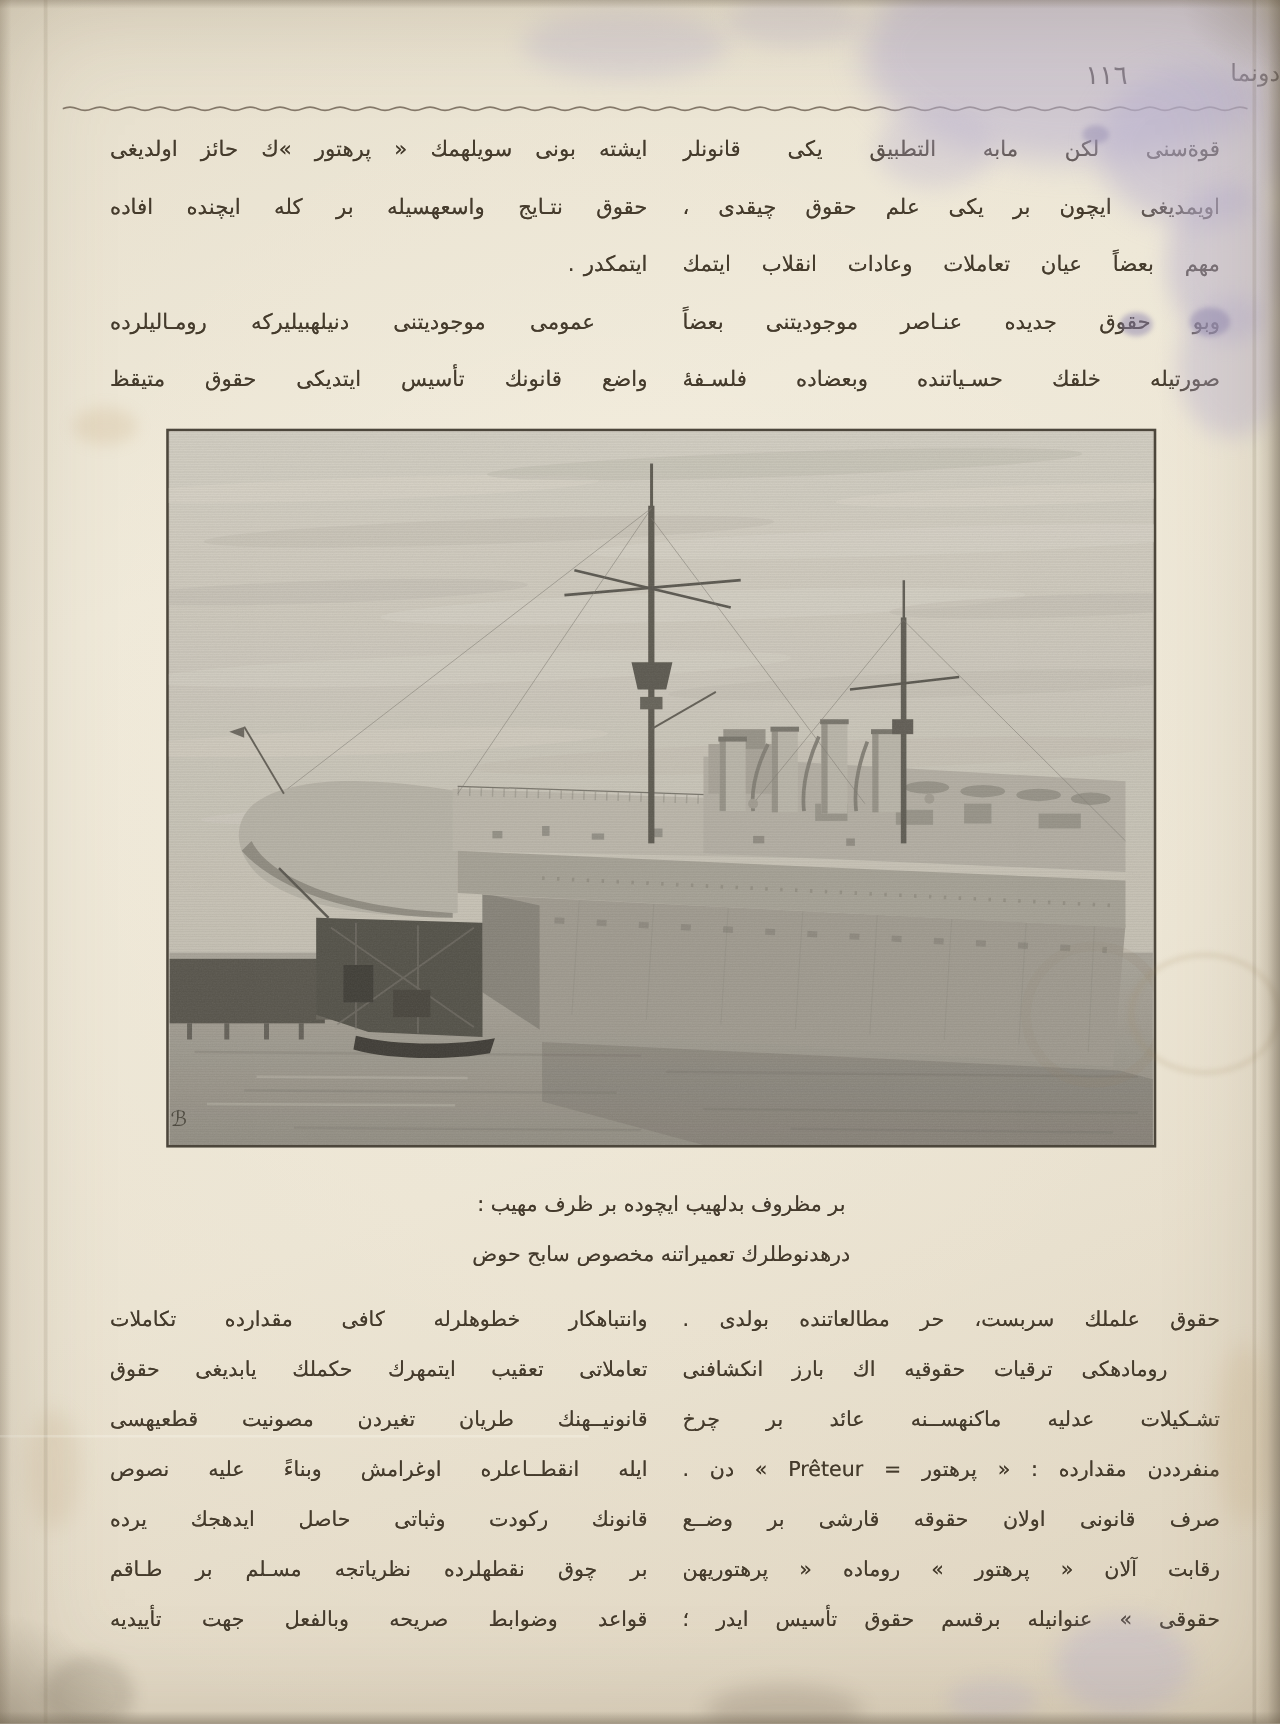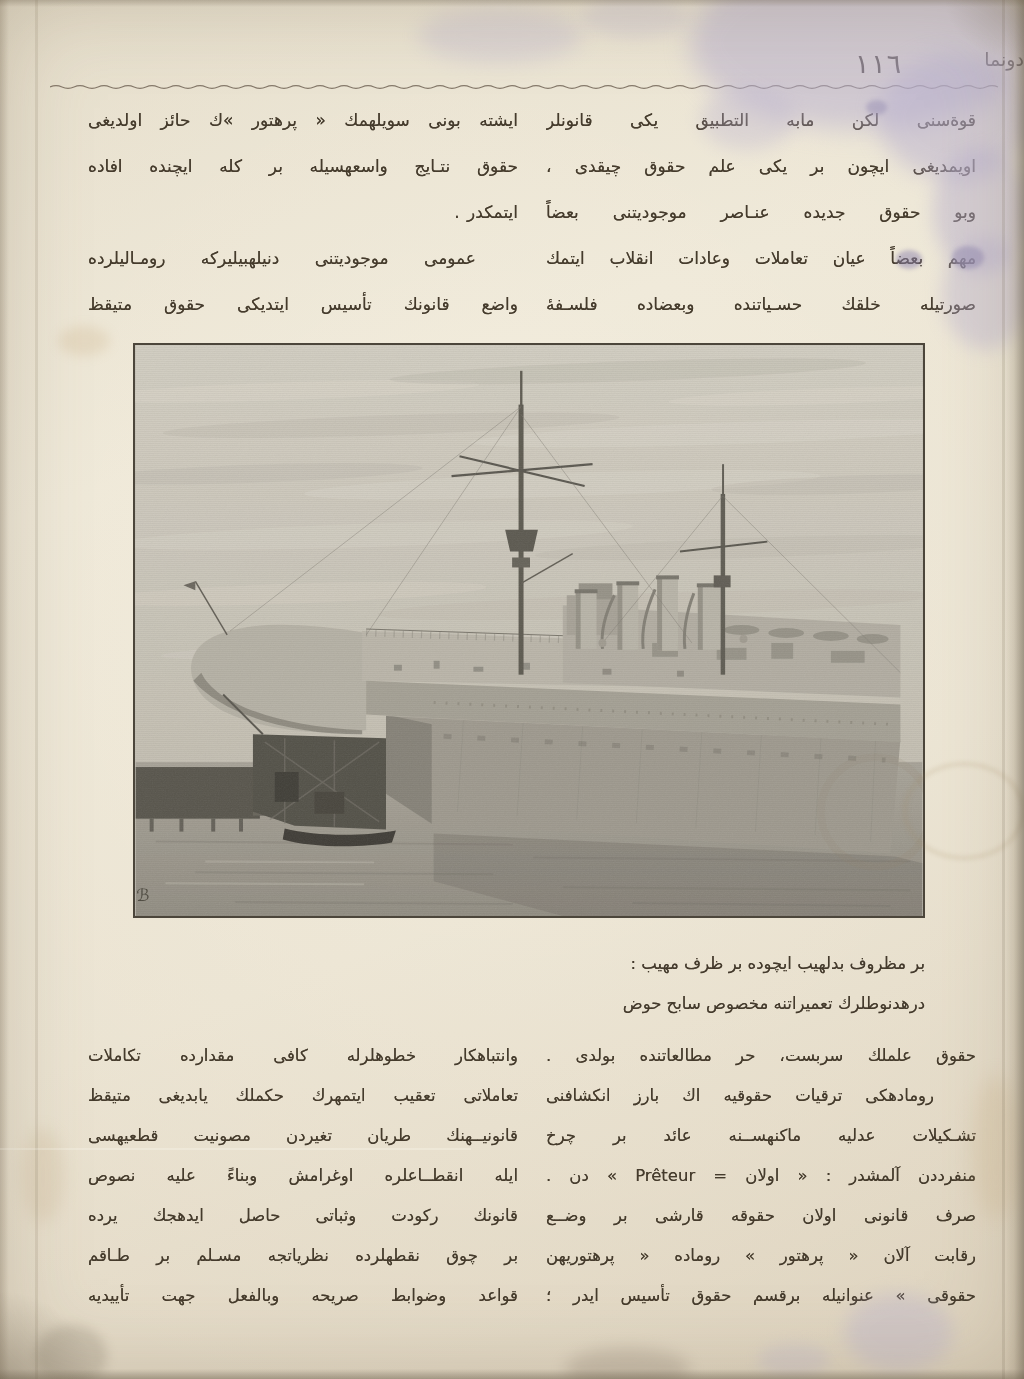--- a/index.html
+++ b/index.html
@@ -11,21 +11,21 @@
     position:relative;width:1024px;height:1379px;overflow:hidden;
     background:
       radial-gradient(ellipse 120% 90% at 48% 42%, rgba(255,252,240,.35), rgba(255,252,240,0) 70%),
       linear-gradient(160deg,#e4dcc9,#ece5d4 30%,#e9e1cf 62%,#ddd2bd);
     color:var(--ink);
   }
   .vignette{position:absolute;inset:0;box-shadow:inset 0 0 90px rgba(118,102,76,.28);pointer-events:none;z-index:30;}
 
   
   .hdr-title{position:absolute;top:48px;left:0;width:100%;text-align:right;font-size:19px;letter-spacing:1px;color:#4a4133;}
-  .hdr-pagenum{position:absolute;top:48px;right:122px;font-size:27px;color:#4a4133;font-family:Liberation Mono, monospace;}
+  .hdr-pagenum{position:absolute;top:48px;right:122px;font-size:21px;color:#4a4133;}
   .hdr-rule{position:absolute;top:82px;left:50px;width:958px;height:10px;}
 
   
   .cols{position:absolute;left:88px;width:888px;display:flex;gap:28px;direction:rtl;}
   .cols.top{top:97px;}
   .cols.bottom{top:1036px;}
   .col{width:430px;}
   .line{
     direction:rtl;height:46px;line-height:46px;font-size:17px;color:var(--ink);
     text-align:justify;text-align-last:justify;word-spacing:2px;overflow:hidden;
@@ -37,21 +37,21 @@
 
   
   .photo{
     position:absolute;left:133px;top:343px;width:792px;height:575px;
     border:2px solid #4c463b;background:#c6c2b6;z-index:5;
   }
   .photo svg{display:block;width:100%;height:100%;}
   .photo .halftone{position:absolute;inset:0;pointer-events:none;
     background:repeating-linear-gradient(0deg,rgba(40,36,28,.035) 0 1px,rgba(255,255,255,0) 1px 2px);}
 
-  .caption{position:absolute;left:133px;top:944px;width:792px;direction:rtl;}
+  .caption{position:absolute;left:133px;top:944px;width:792px;text-align:center;direction:rtl;}
   .caption div{height:40px;line-height:40px;font-size:16.5px;color:#443a2c;text-shadow:0 0 .4px rgba(66,57,44,.7);}
 
   
   .stain{position:absolute;border-radius:50%;pointer-events:none;z-index:20;}
   .violet{background:var(--stain_violet);}
   .s1{left:690px;top:-45px;width:345px;height:175px;opacity:.52;filter:blur(13px);}
   .s2{left:878px;top:55px;width:155px;height:125px;opacity:.5;filter:blur(11px);}
   .s3{left:933px;top:148px;width:98px;height:125px;opacity:.46;filter:blur(9px);}
   .s4{left:942px;top:238px;width:88px;height:112px;opacity:.4;filter:blur(9px);}
   .s5{left:700px;top:88px;width:95px;height:62px;opacity:.32;filter:blur(9px);}
@@ -89,22 +89,22 @@
   <div class="hdr-pagenum">١١٦</div>
   <div class="hdr-title">دونما</div>
   <svg class="hdr-rule" viewBox="0 0 958 10" preserveAspectRatio="none">
     <path fill="none" stroke="#85796a" stroke-width="1.2" d="M0,5 q6,-2.6 12,0 t12,0 t12,0 t12,0 t12,0 t12,0 t12,0 t12,0 t12,0 t12,0 t12,0 t12,0 t12,0 t12,0 t12,0 t12,0 t12,0 t12,0 t12,0 t12,0 t12,0 t12,0 t12,0 t12,0 t12,0 t12,0 t12,0 t12,0 t12,0 t12,0 t12,0 t12,0 t12,0 t12,0 t12,0 t12,0 t12,0 t12,0 t12,0 t12,0 t12,0 t12,0 t12,0 t12,0 t12,0 t12,0 t12,0 t12,0 t12,0 t12,0 t12,0 t12,0 t12,0 t12,0 t12,0 t12,0 t12,0 t12,0 t12,0 t12,0 t12,0 t12,0 t12,0 t12,0 t12,0 t12,0 t12,0 t12,0 t12,0 t12,0 t12,0 t12,0 t12,0 t12,0 t12,0 t12,0 t12,0 t12,0 t12,0"></path>
   </svg>
 
   <div class="cols top">
     <div class="col">
       <div class="line">قوةسنى لكن مابه التطبيق يكى قانونلر</div>
       <div class="line">اويمديغى ايچون بر يكى علم حقوق چيقدى ،</div>
+      <div class="line">مهم بعضاً عيان تعاملات وعادات انقلاب ايتمك</div>
       <div class="line">وبو حقوق جديده عنـاصر موجوديتنى بعضاً</div>
-      <div class="line">مهم بعضاً عيان تعاملات وعادات انقلاب ايتمك</div>
       <div class="line">صورتيله خلقك حسـياتنده وبعضاده فلسـفهٔ</div>
     </div>
     <div class="col">
       <div class="line">ايشته بونى سويلهمك « پرهتور »ك حائز اولديغى</div>
       <div class="line">حقوق نتـايج واسعهسيله بر كله ايچنده افاده</div>
       <div class="line short">ايتمكدر .</div>
       <div class="line indent">عمومى موجوديتنى دنيلهبيليركه رومـاليلرده</div>
       <div class="line">واضع قانونك تأسيس ايتديكى حقوق متيقظ</div>
     </div>
   </div>
@@ -307,28 +307,28 @@
   <div class="caption">
     <div>بر مظروف بدلهيب ايچوده بر ظرف مهيب :</div>
     <div>درهدنوطلرك تعميراتنه مخصوص سابح حوض</div>
   </div>
 
   <div class="cols bottom">
     <div class="col">
       <div class="line">حقوق علملك سربست، حر مطالعاتنده بولدى .</div>
       <div class="line indent">رومادهكى ترقيات حقوقيه اك بارز انكشافنى</div>
       <div class="line">تشـكيلات عدليه ماكنهســنه عائد بر چرخ</div>
-      <div class="line">منفرددن آلمشدر : « اولان = Prêteur » دن .</div>
+      <div class="line">منفرددن مقدارده : « پرهتور = Prêteur » دن .</div>
       <div class="line">صرف قانونى اولان حقوقه قارشى بر وضــع</div>
       <div class="line">رقابت آلان « پرهتور » روماده « پرهتوريهن</div>
       <div class="line">حقوقى » عنوانيله برقسم حقوق تأسيس ايدر ؛</div>
     </div>
     <div class="col">
       <div class="line">وانتباهكار خطوهلرله كافى مقدارده تكاملات</div>
-      <div class="line">تعاملاتى تعقيب ايتمهرك حكملك يابديغى متيقظ</div>
+      <div class="line">تعاملاتى تعقيب ايتمهرك حكملك يابديغى حقوق</div>
       <div class="line">قانونيــهنك طريان تغيردن مصونيت قطعيهسى</div>
       <div class="line">ايله انقطــاعلره اوغرامش وبناءً عليه نصوص</div>
       <div class="line">قانونك ركودت وثباتى حاصل ايدهجك يرده</div>
       <div class="line">بر چوق نقطهلرده نظرياتجه مسـلم بر طـاقم</div>
       <div class="line">قواعد وضوابط صريحه وبالفعل جهت تأييديه</div>
     </div>
   </div>
 
   <div class="stain violet s1"></div>
   <div class="stain violet s2"></div>

